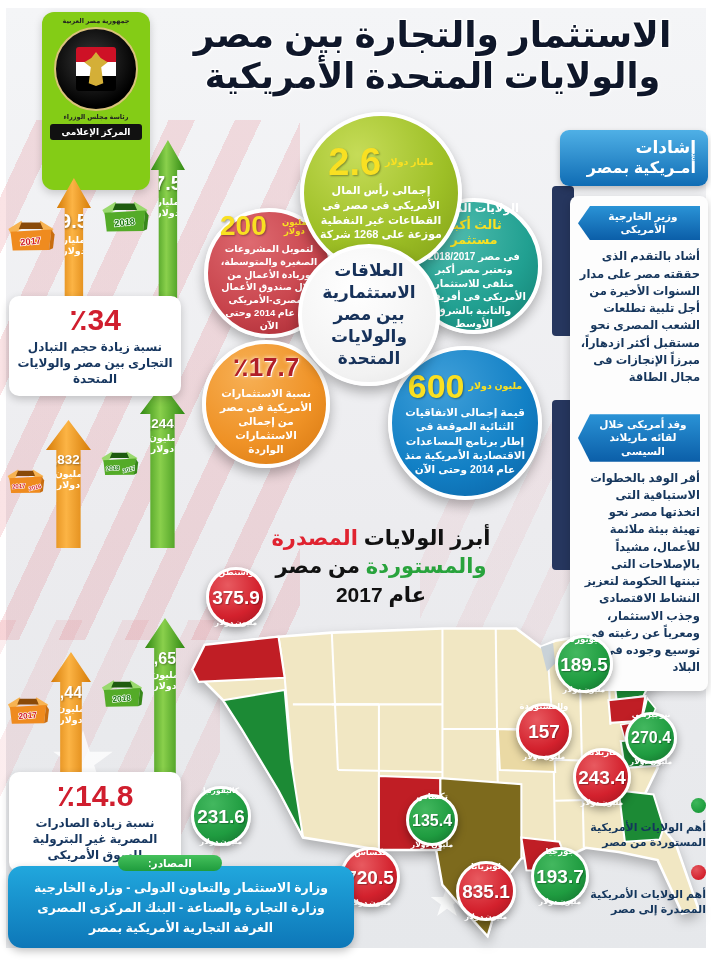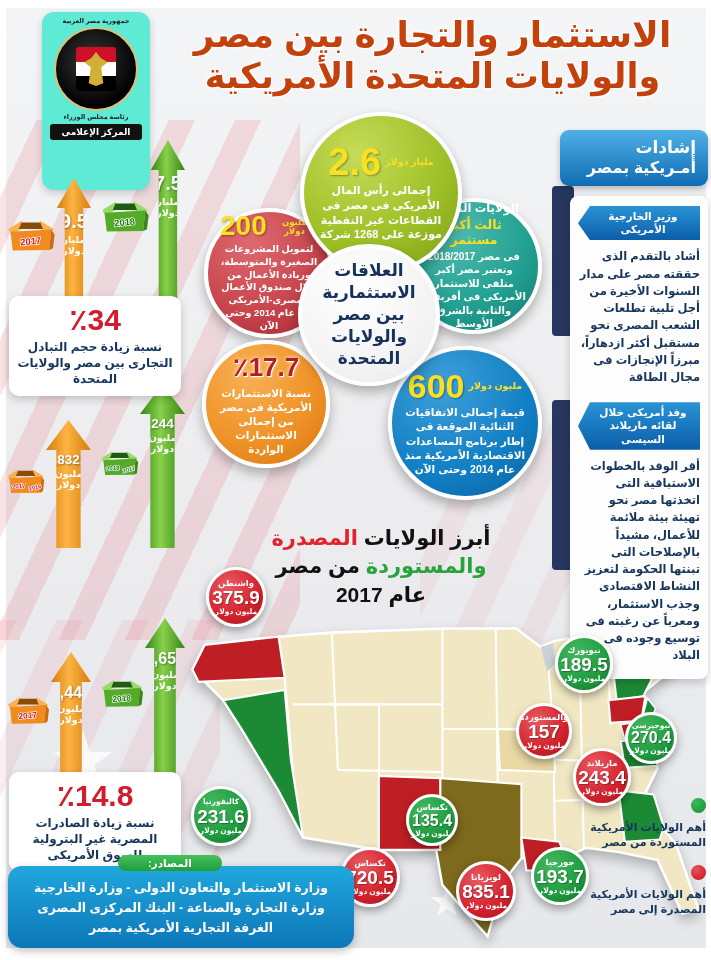--- a/index.html
+++ b/index.html
@@ -7,28 +7,28 @@
   body { font-family:"Liberation Sans","DejaVu Sans",sans-serif; background:#fff; position:relative; overflow:hidden; }
   #page { position:absolute; inset:0; background:#fff; }
   .bg { position:absolute; left:6px; top:8px; right:5px; bottom:12px; background:linear-gradient(180deg,#f4f5f7 0%,#ececef 55%,#e6e8eb 100%); }
   .stripes { position:absolute; background:repeating-linear-gradient(115deg, rgba(224,86,98,.30) 0 24px, rgba(255,255,255,0) 24px 60px); }
   .s1 { left:-30px; top:120px; width:330px; height:520px; opacity:.55; }
   .s2 { left:-10px; top:620px; width:230px; height:240px; opacity:.35; }
   .s3 { left:420px; top:420px; width:160px; height:260px; opacity:.25; }
   .star { position:absolute; background:#fff; clip-path:polygon(50% 0%,61% 35%,98% 35%,68% 57%,79% 91%,50% 70%,21% 91%,32% 57%,2% 35%,39% 35%); }
 
   
-  .logo { position:absolute; left:42px; top:12px; width:108px; height:178px; background:#5eead4; border-radius:12px; box-shadow:0 3px 8px rgba(0,0,0,.18); text-align:center; padding-top:5px; }
+  .logo { position:absolute; left:42px; top:12px; width:108px; height:178px; background:#84cc16; border-radius:12px; box-shadow:0 3px 8px rgba(0,0,0,.18); text-align:center; padding-top:5px; }
   .logo-top { font-size:6.5px; font-weight:bold; color:#222; }
   .emblem { width:84px; height:84px; margin:2px auto 0; border-radius:50%; background:radial-gradient(circle at 45% 40%, #3a3a3a, #000 70%); position:relative; border:2px solid #d9c27a; }
   .flagmini { position:absolute; left:50%; top:50%; transform:translate(-50%,-50%); width:40px; height:44px; background:linear-gradient(180deg,#ce1126 0 33%,#fff 33% 66%,#000 66% 100%); border-radius:3px; }
   .eagle { position:absolute; left:50%; top:50%; transform:translate(-50%,-50%); width:26px; height:34px; background:#d4af37; clip-path:polygon(50% 0,68% 18%,95% 30%,70% 45%,78% 92%,50% 100%,22% 92%,30% 45%,5% 30%,32% 18%); }
   .logo-mid { font-size:6.5px; font-weight:bold; color:#222; margin-top:2px; }
   .logo-banner { margin:3px auto 0; width:92px; background:#111; color:#fff; font-size:9px; font-weight:bold; padding:3px 0; border-radius:3px; }
-  .title { position:absolute; left:160px; top:14px; width:545px; text-align:center; color:#c2410c; font-weight:800;
+  .title { position:absolute; left:160px; top:14px; width:545px; text-align:center; color:#0f172a; font-weight:800;
            text-shadow:0 0 5px #fff,1px 1px 0 #fff,-1px -1px 0 #fff,1px -1px 0 #fff,-1px 1px 0 #fff; }
   .title .l1 { font-size:36px; display:block; }
   .title .l2 { font-size:35px; display:block; }
 
   
   .circle { position:absolute; border-radius:50%; border:4px solid #fff; box-shadow:0 6px 12px rgba(0,0,0,.28);
             display:flex; flex-direction:column; align-items:center; justify-content:center; text-align:center; padding:12px; color:#fff; }
   .c-green  { background:radial-gradient(circle at 35% 25%, #c6dc58, #9dbf26 58%, #7e9c15); }
   .c-red    { background:radial-gradient(circle at 35% 25%, #de6a70, #c8444c 58%, #a42630); }
   .c-teal   { background:radial-gradient(circle at 35% 25%, #4fbcae, #21a091 58%, #117c6f); }
@@ -59,33 +59,33 @@
   .pct-num { font-size:30px; font-weight:800; color:#d01e2e; }
   .pct-cap { font-size:12px; font-weight:bold; color:#16365f; line-height:1.35; margin-top:2px; }
 
   
   .fold { position:absolute; width:22px; background:#26365e; border-radius:4px; z-index:1; }
   .praise-title { position:absolute; left:560px; top:130px; width:148px; background:linear-gradient(180deg,#4fb0e6,#0f6cb4); border-radius:9px; color:#fff; font-weight:800; padding:7px 12px 9px; text-align:right; z-index:2; box-shadow:0 3px 6px rgba(0,0,0,.25); }
   .praise-title .t1 { font-size:17px; display:block; }
   .praise-title .t2 { font-size:16px; display:block; }
   .praise-panel { position:absolute; left:570px; top:196px; width:138px; background:#fdfdfd; border-radius:8px; box-shadow:0 3px 8px rgba(0,0,0,.2); padding:10px 8px 12px; z-index:2; }
   .ribbon { background:linear-gradient(180deg,#2a93d6,#0b5ea8); color:#fff; font-size:10.5px; font-weight:bold; text-align:center; padding:4px 6px 4px 14px; clip-path:polygon(0 50%,12px 0,100% 0,100% 100%,12px 100%); line-height:1.25; margin-bottom:8px; }
-  .praise-text { color:#16365c; font-size:11.5px; font-weight:bold; line-height:1.5; text-align:right; margin-bottom:16px; }
+  .praise-text { color:#16365c; font-size:11.5px; font-weight:bold; line-height:1.5; text-align:right; margin-bottom:28px; }
 
   
   .map-heading { position:absolute; left:248px; top:524px; width:266px; text-align:center; font-weight:800; line-height:1.35; z-index:3; }
   .map-heading .row { font-size:21px; color:#111; }
   .mh-red { color:#e02330; }
   .mh-green { color:#28a33c; }
   .map-svg { position:absolute; left:178px; top:606px; filter:drop-shadow(0 6px 6px rgba(0,0,0,.25)); z-index:1; }
   .mb { position:absolute; border-radius:50%; border:3px solid #fff; box-shadow:0 4px 8px rgba(0,0,0,.35); display:flex; flex-direction:column; align-items:center; justify-content:center; color:#fff; text-align:center; z-index:4; line-height:1; }
   .mb-red { background:radial-gradient(circle at 35% 28%, #e85a60, #d3212d 60%, #9d141d); }
   .mb-green { background:radial-gradient(circle at 35% 28%, #43b85f, #1f9c40 60%, #12692a); }
   .mb-state { font-size:8.5px; font-weight:bold; }
-  .mb-val { font-size:19px; font-weight:800; margin:1px 0; text-shadow:1px 1px 1px rgba(0,0,0,.3); }
+  .mb-val { font-size:19px; font-weight:800; margin:12px 0; text-shadow:1px 1px 1px rgba(0,0,0,.3); }
   .mb-unit { font-size:7.5px; font-weight:bold; }
   .legend { position:absolute; left:588px; top:798px; width:118px; z-index:4; }
   .legend-item { margin-bottom:14px; }
   .dot { width:15px; height:15px; border-radius:50%; display:inline-block; margin-bottom:3px; }
   .dot-green { background:radial-gradient(circle at 35% 30%, #3db75a, #1e9c3d 70%); }
   .dot-red { background:radial-gradient(circle at 35% 30%, #e4555c, #d3212d 70%); }
   .legend-text { font-size:11px; font-weight:bold; color:#14365c; line-height:1.4; }
 
   
   .src-pill { position:absolute; left:118px; top:855px; width:104px; background:linear-gradient(180deg,#45c15c,#1f9c3d); color:#fff; font-size:10.5px; font-weight:bold; text-align:center; border-radius:10px; padding:2px 0; z-index:5; }

